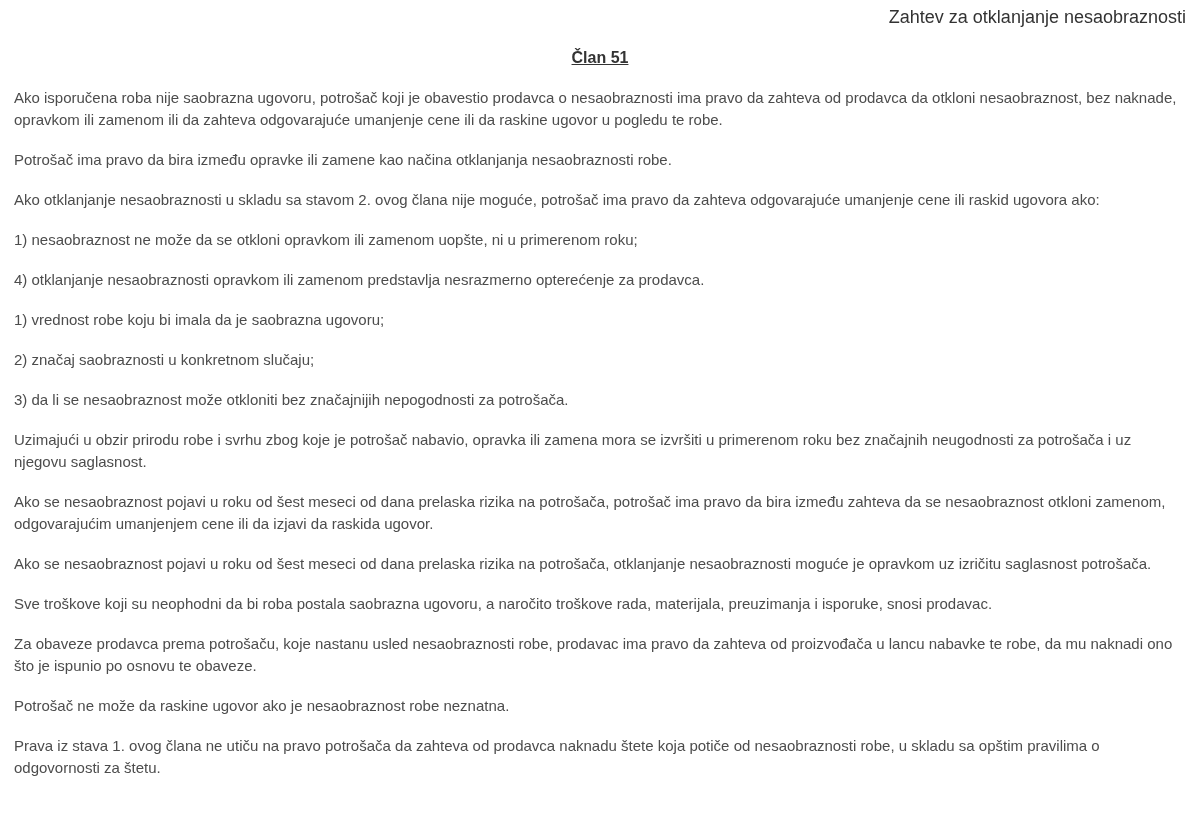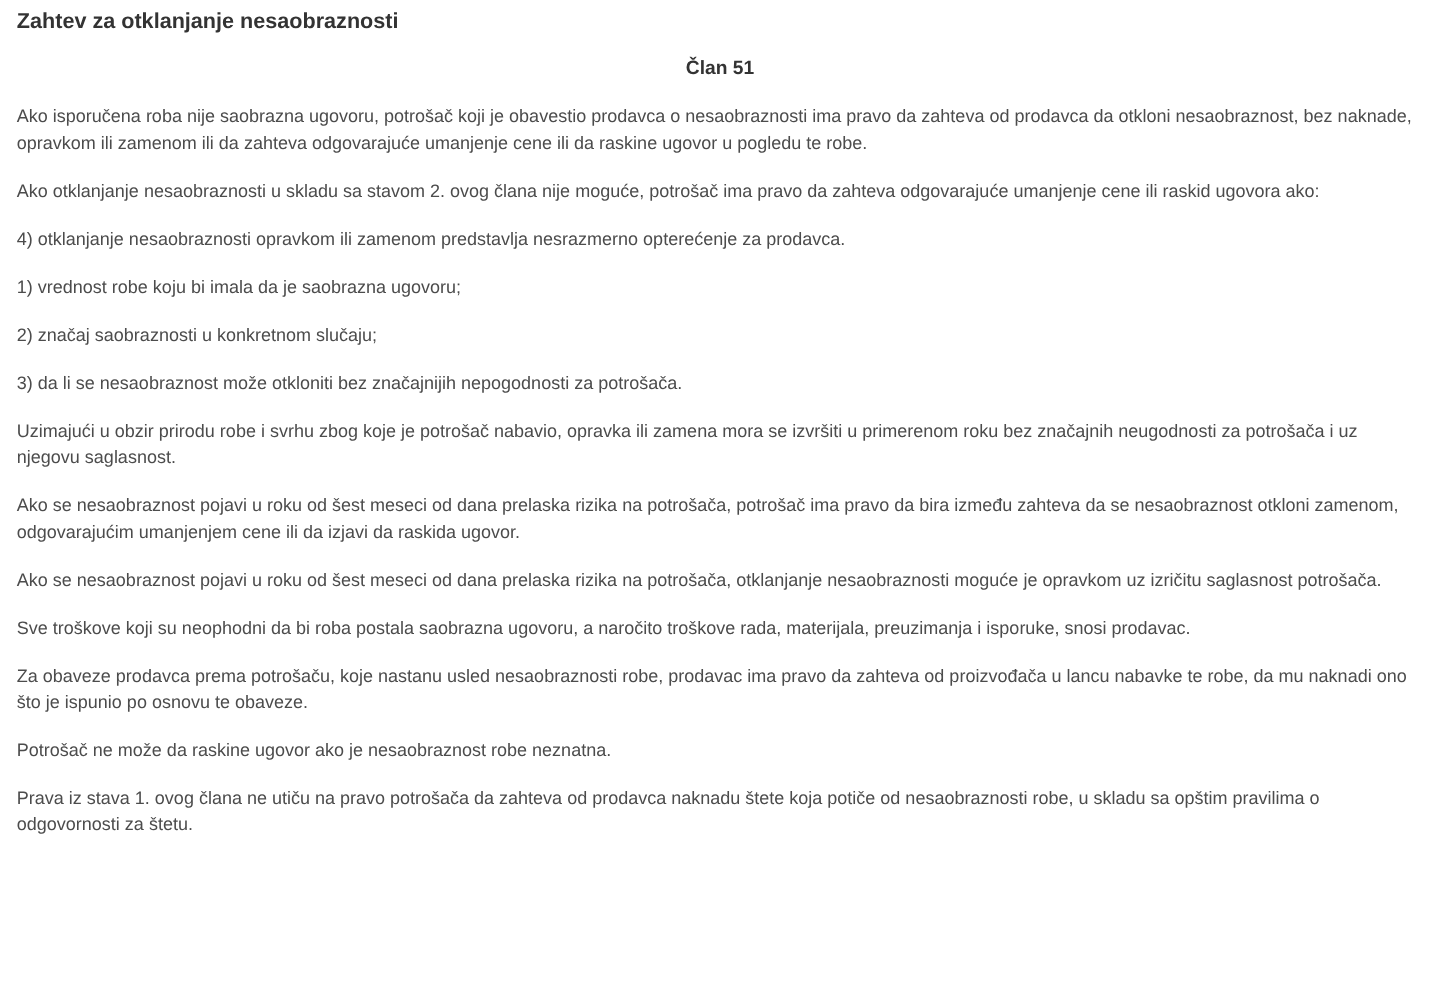--- a/index.html
+++ b/index.html
@@ -15,50 +15,53 @@
   }
   .doc {
     width: 1200px;
     min-height: 821px;
     padding: 6px 14px 10px 14px;
     font-family: "Liberation Sans", "DejaVu Sans", sans-serif;
     color: var(--text-color);
   }
   .doc-title {
     margin: 0 0 19px 0;
-    text-align: left;
+    text-align: right;
     font-size: 18px;
     line-height: 22px;
-    font-weight: bold;
+    font-weight: normal;
     color: var(--heading-color);
   }
   .article-heading {
     margin: 0 0 11px 0;
     text-align: center;
     font-size: 16px;
     line-height: 22px;
     font-weight: bold;
     color: var(--heading-color);
+    text-decoration: underline;
   }
   p.para {
     margin: 18px 0 9px 0;
     font-size: 15px;
     line-height: 22px;
     font-weight: normal;
   }
 </style>
 </head>
 <body>
 
 <main class="doc">
   <h1 class="doc-title">Zahtev za otklanjanje nesaobraznosti</h1>
   <h2 class="article-heading">Član 51</h2>
 
   <p class="para">Ako isporučena roba nije saobrazna ugovoru, potrošač koji je obavestio prodavca o nesaobraznosti ima pravo da zahteva od prodavca da otkloni nesaobraznost, bez naknade, opravkom ili zamenom ili da zahteva odgovarajuće umanjenje cene ili da raskine ugovor u pogledu te robe.</p>
+  <p class="para">Potrošač ima pravo da bira između opravke ili zamene kao načina otklanjanja nesaobraznosti robe.</p>
   <p class="para">Ako otklanjanje nesaobraznosti u skladu sa stavom 2. ovog člana nije moguće, potrošač ima pravo da zahteva odgovarajuće umanjenje cene ili raskid ugovora ako:</p>
+  <p class="para">1) nesaobraznost ne može da se otkloni opravkom ili zamenom uopšte, ni u primerenom roku;</p>
   <p class="para">4) otklanjanje nesaobraznosti opravkom ili zamenom predstavlja nesrazmerno opterećenje za prodavca.</p>
   <p class="para">1) vrednost robe koju bi imala da je saobrazna ugovoru;</p>
   <p class="para">2) značaj saobraznosti u konkretnom slučaju;</p>
   <p class="para">3) da li se nesaobraznost može otkloniti bez značajnijih nepogodnosti za potrošača.</p>
   <p class="para">Uzimajući u obzir prirodu robe i svrhu zbog koje je potrošač nabavio, opravka ili zamena mora se izvršiti u primerenom roku bez značajnih neugodnosti za potrošača i uz njegovu saglasnost.</p>
   <p class="para">Ako se nesaobraznost pojavi u roku od šest meseci od dana prelaska rizika na potrošača, potrošač ima pravo da bira između zahteva da se nesaobraznost otkloni zamenom, odgovarajućim umanjenjem cene ili da izjavi da raskida ugovor.</p>
   <p class="para">Ako se nesaobraznost pojavi u roku od šest meseci od dana prelaska rizika na potrošača, otklanjanje nesaobraznosti moguće je opravkom uz izričitu saglasnost potrošača.</p>
   <p class="para">Sve troškove koji su neophodni da bi roba postala saobrazna ugovoru, a naročito troškove rada, materijala, preuzimanja i isporuke, snosi prodavac.</p>
   <p class="para">Za obaveze prodavca prema potrošaču, koje nastanu usled nesaobraznosti robe, prodavac ima pravo da zahteva od proizvođača u lancu nabavke te robe, da mu naknadi ono što je ispunio po osnovu te obaveze.</p>
   <p class="para">Potrošač ne može da raskine ugovor ako je nesaobraznost robe neznatna.</p>

